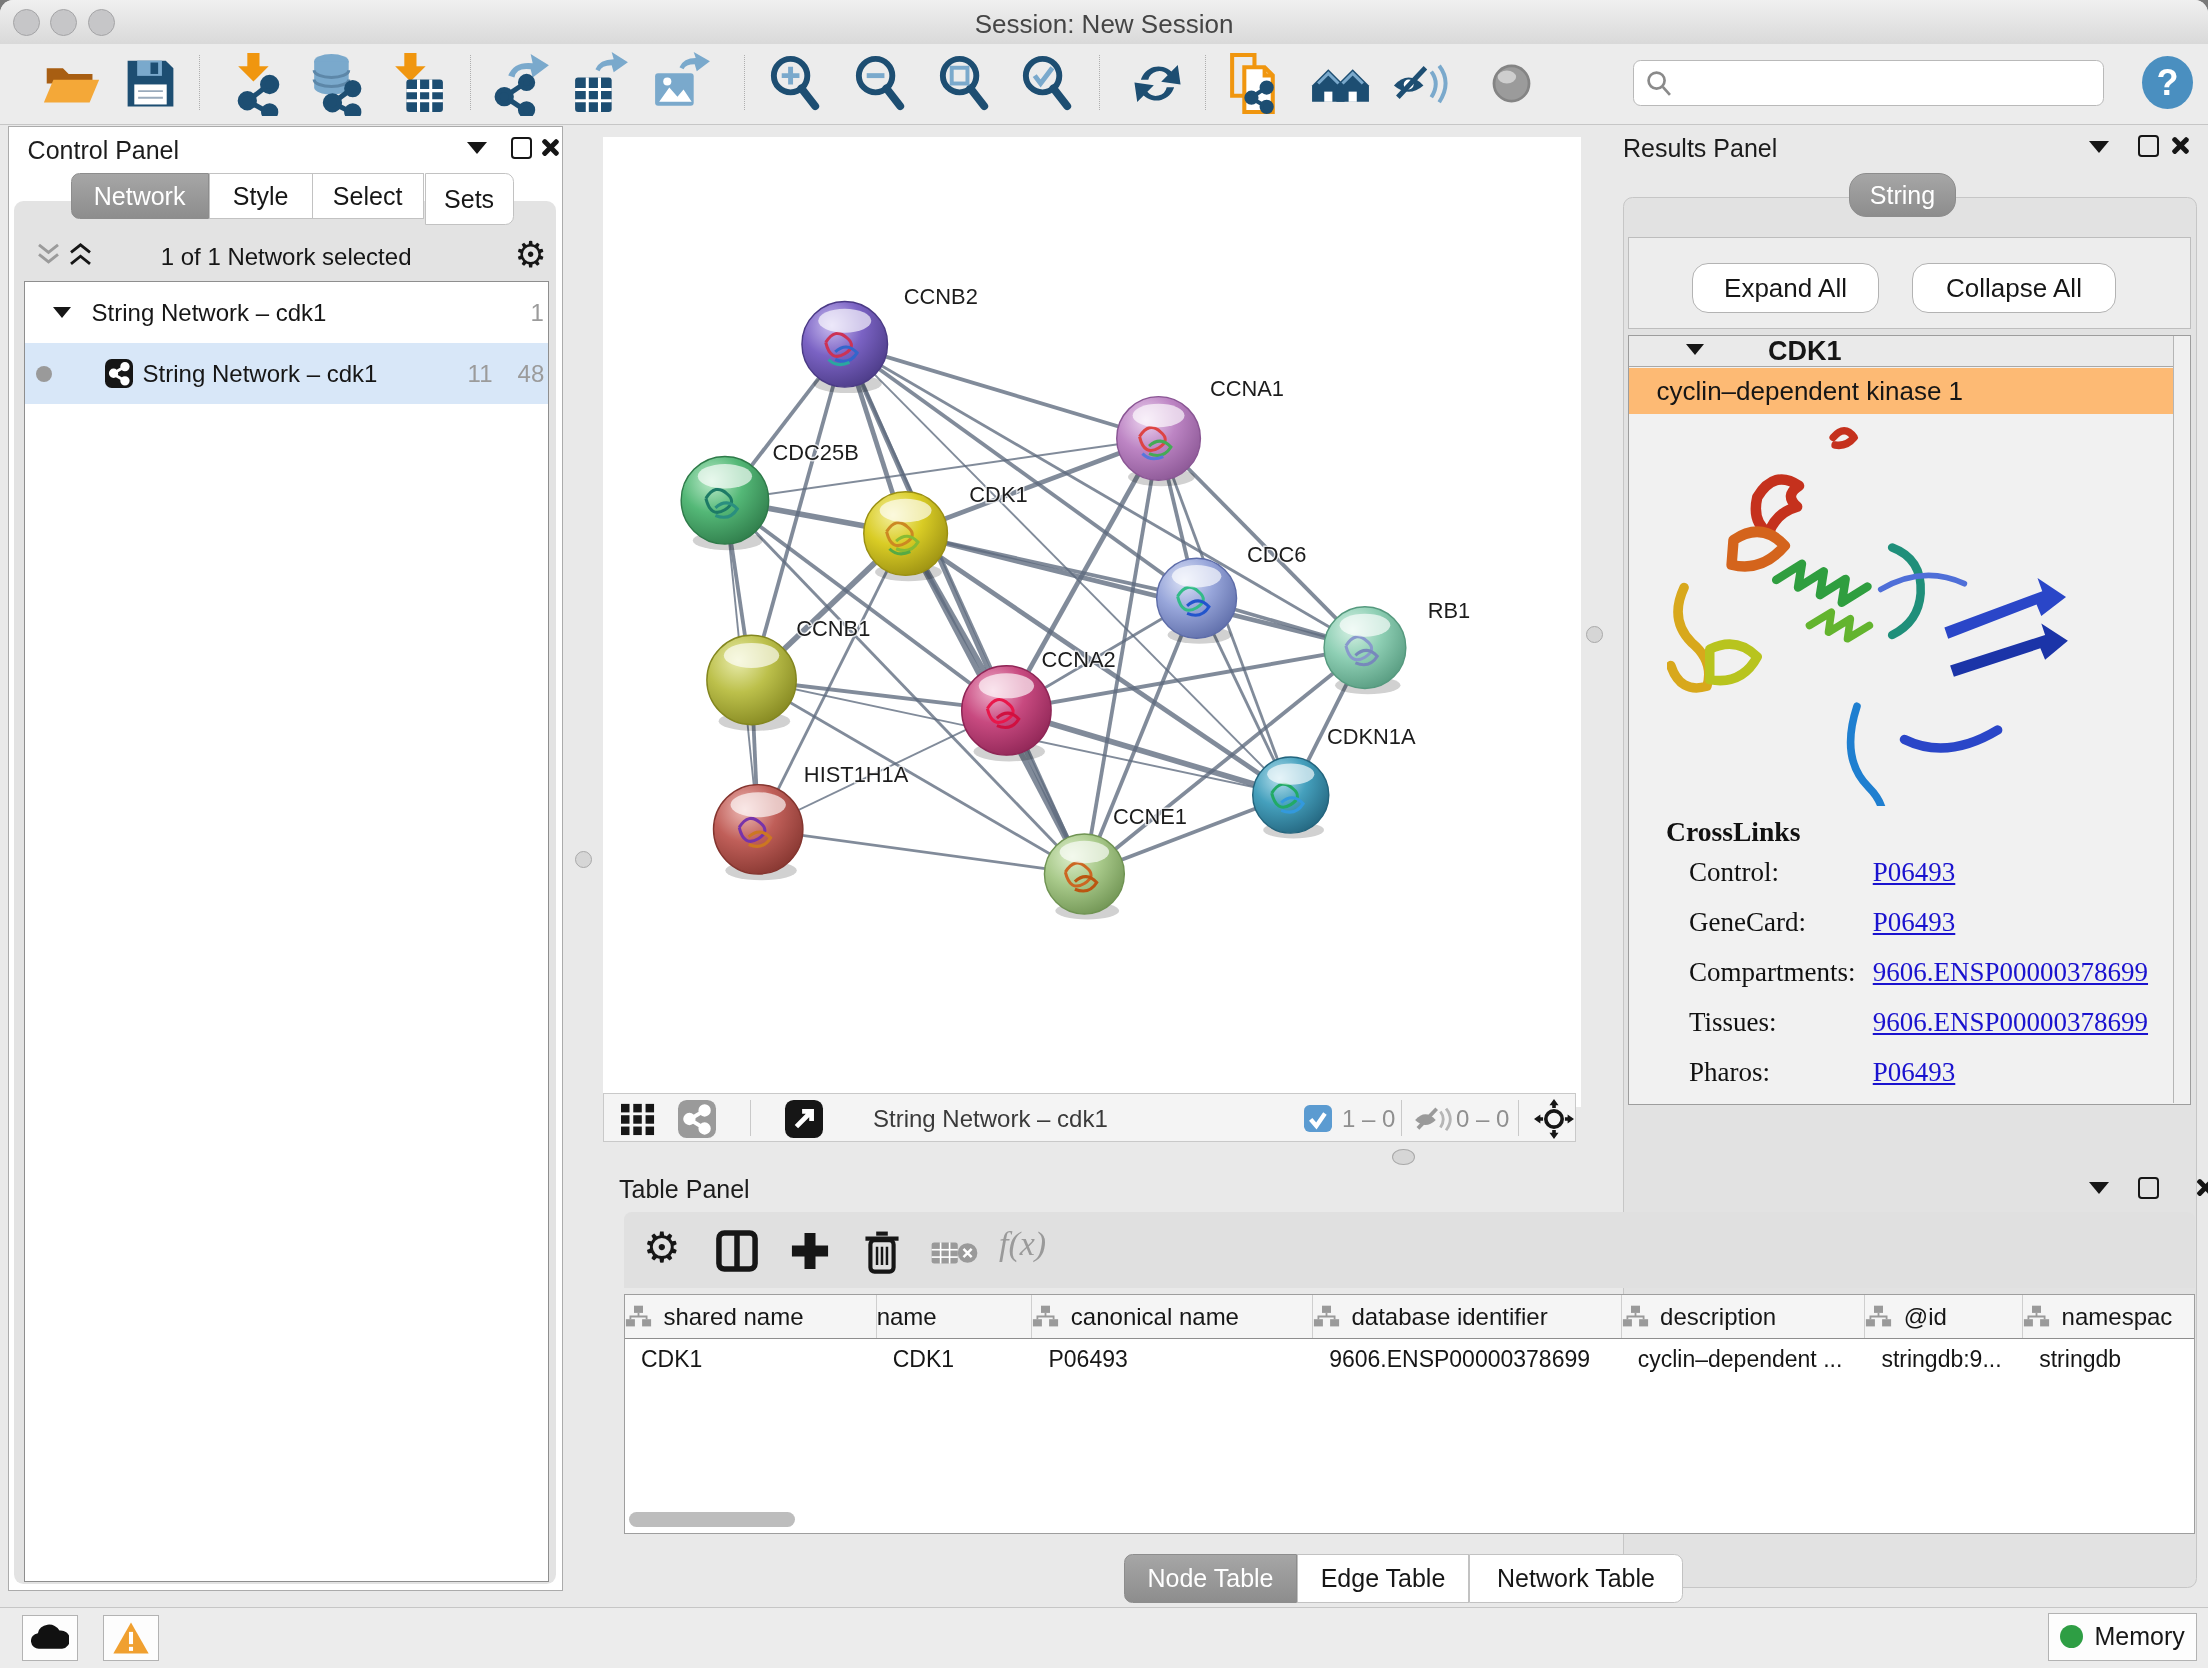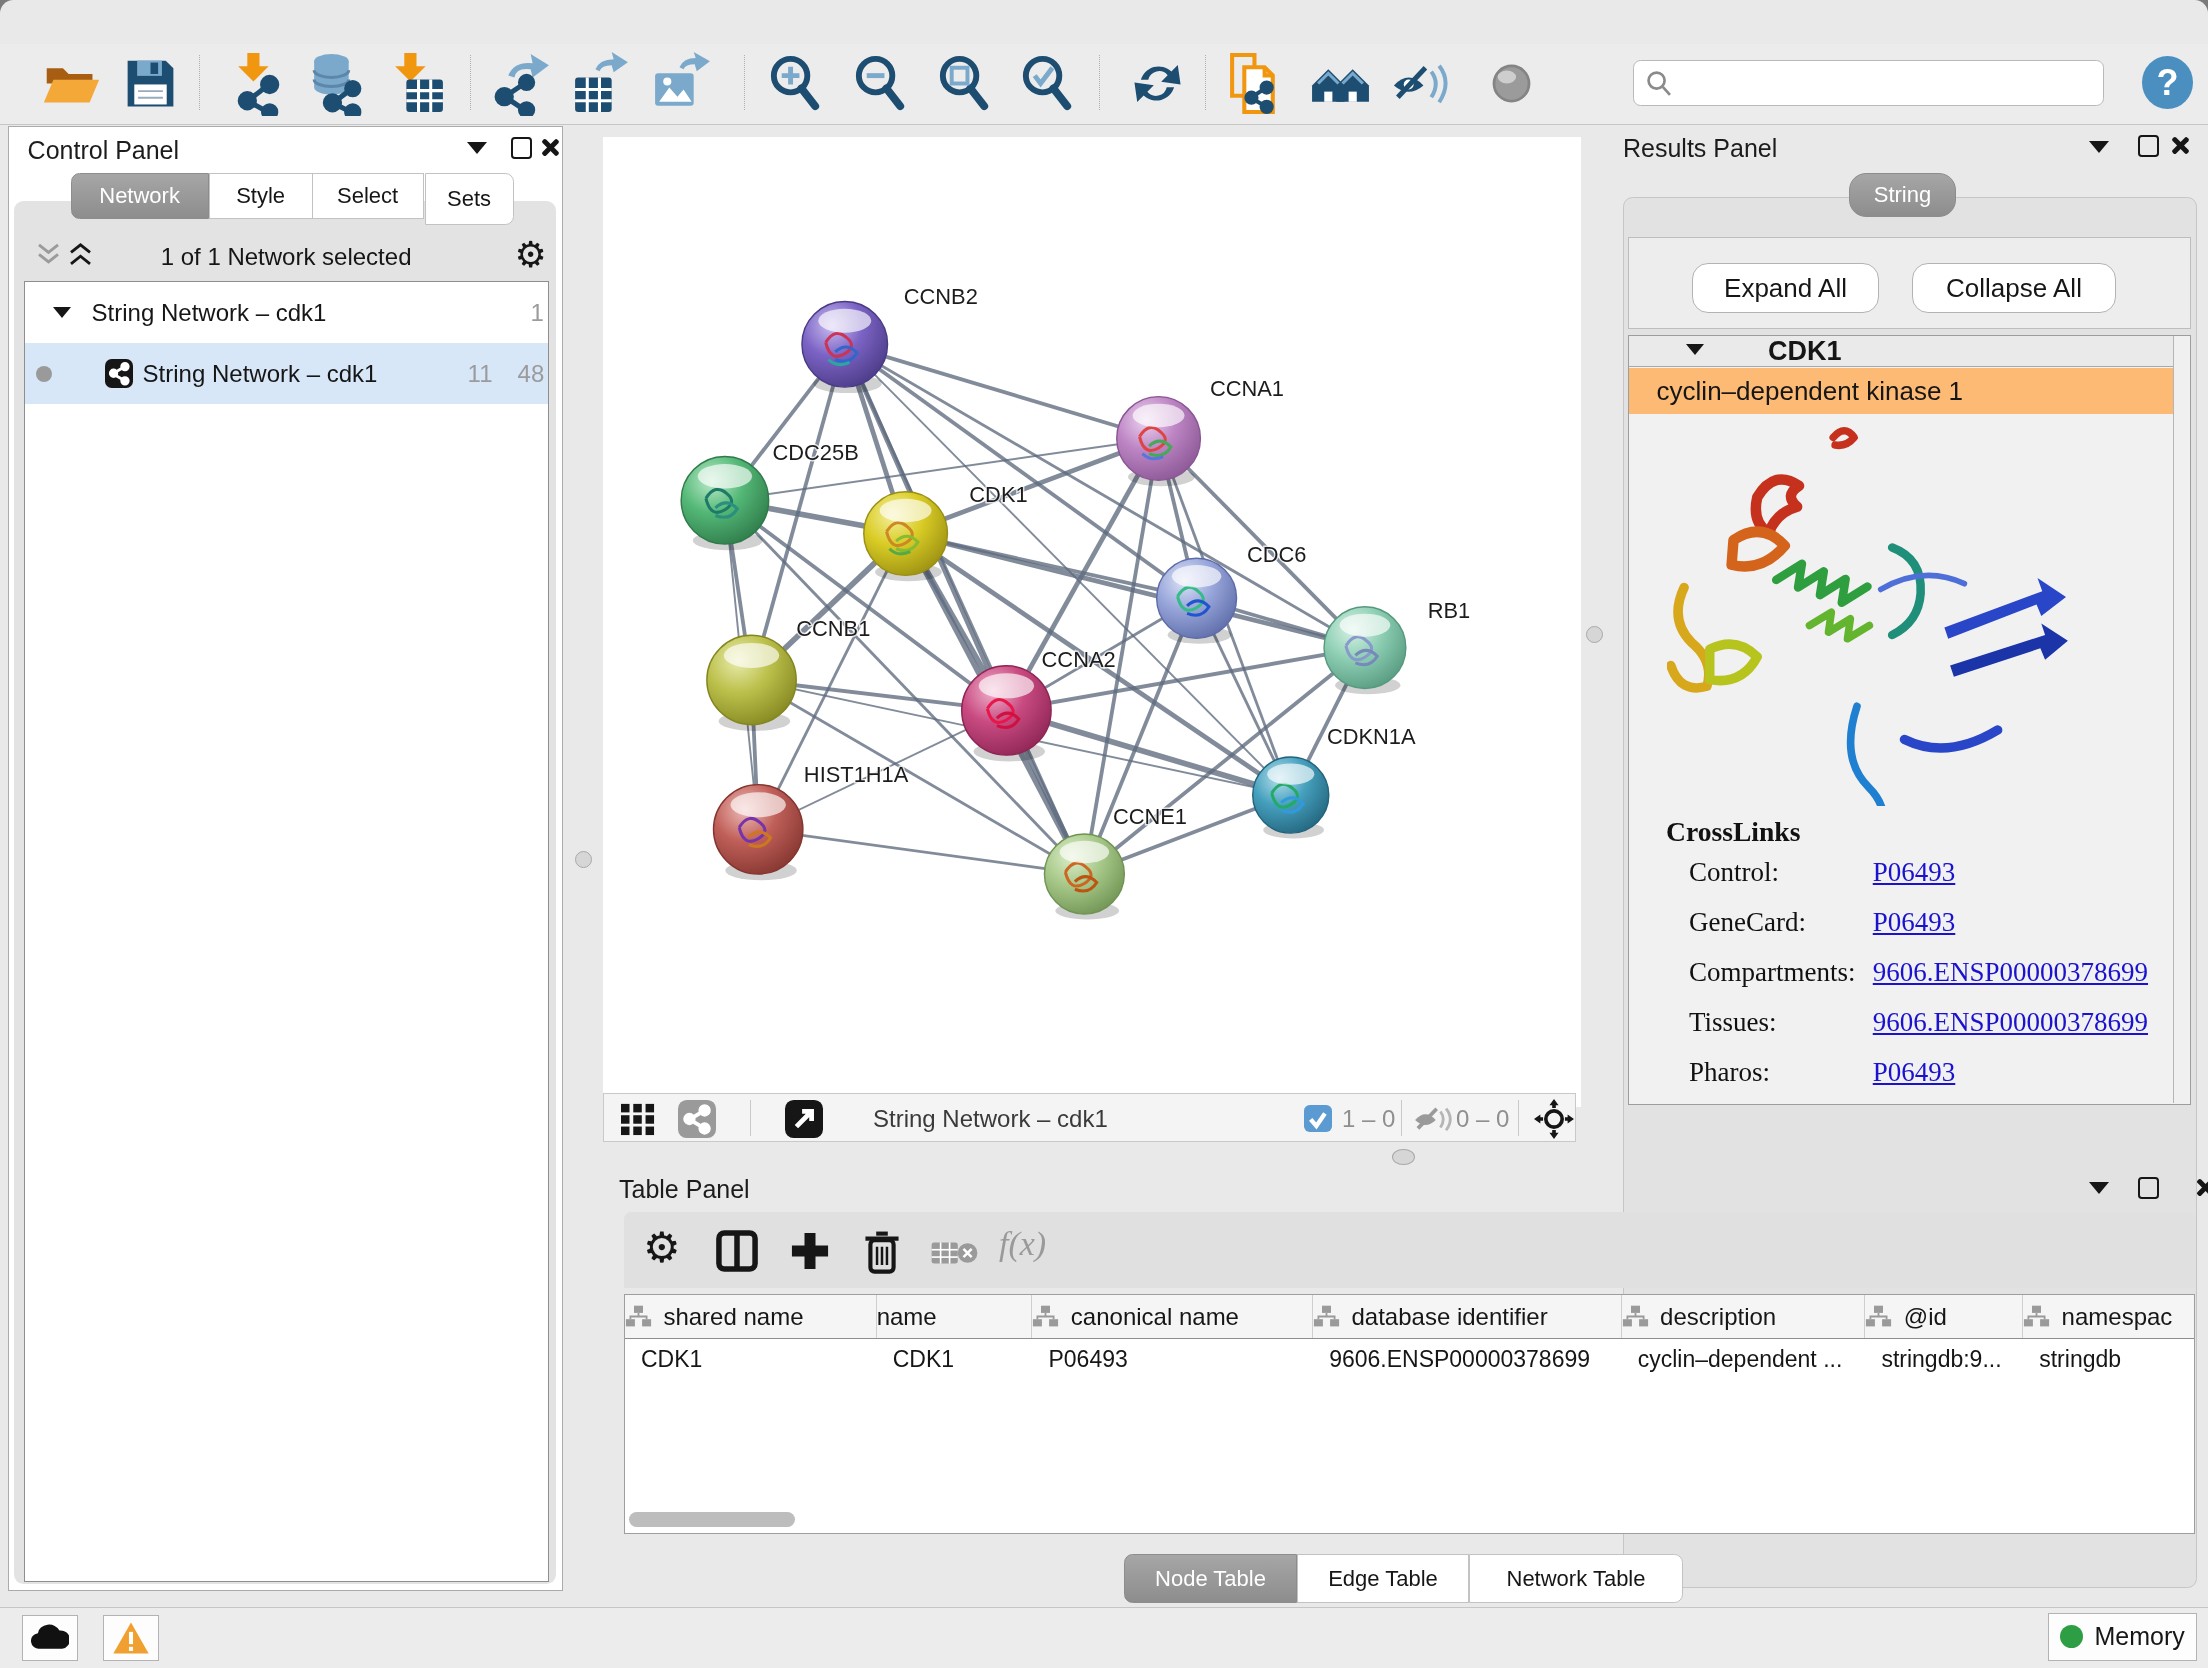--- a/index.html
+++ b/index.html
@@ -20,21 +20,21 @@
   #search-input{border:none;outline:none;font-size:23px;width:409px;background:transparent;}
   #help-btn{left:2142px;top:12.4px;width:51px;height:53px;background:#4a8fc0;border-radius:50%;
     color:#fff;font-size:36px;font-weight:bold;text-align:center;line-height:53px;}
   
   .panel-title{font-size:25px;color:#1c1c1c;}
   .tri-down{width:0;height:0;border-left:10.5px solid transparent;border-right:10.5px solid transparent;border-top:12.4px solid #161616;display:inline-block;}
   .float-box{width:17px;height:18px;border:2.9px solid #161616;border-radius:3.8px;display:inline-block;}
   .close-x{position:relative;width:21px;height:21px;display:inline-block;}
   .close-x:before,.close-x:after{content:"";position:absolute;left:8.6px;top:0;width:4.8px;height:21px;background:#161616;border-radius:1.9px;}
   .close-x:before{transform:rotate(45deg);} .close-x:after{transform:rotate(-45deg);}
-  .tab{box-sizing:border-box;border:1px solid #c2c2c2;background:#fff;color:#161616;font-size:22px;
+  .tab{box-sizing:border-box;border:1px solid #c2c2c2;background:#fff;color:#161616;font-size:25px;
        display:flex;align-items:center;justify-content:center;}
   .tab.active{background:linear-gradient(#a6a6a6,#8d8d8d);color:#fff;border-color:#8d8d8d;}
   
   #control-panel{left:7.6px;top:126px;width:555px;height:1465px;background:#fff;border:1px solid #ababab;box-sizing:border-box;}
   #cp-gray{left:5.7px;top:74px;width:542px;height:1383px;background:#e3e3e3;border-radius:9.5px;}
   #cp-tree{left:15px;top:154px;width:525px;height:1301px;background:#fff;border:1px solid #8e8e8e;box-sizing:border-box;}
   .tree-row{position:relative;width:100%;height:61px;display:flex;align-items:center;font-size:24px;color:#161616;}
   .tree-count{color:#9b9b9b;font-size:24px;position:absolute;}
   
   #net-canvas{left:603px;top:137px;width:978px;height:970px;background:#ffffff;}
@@ -71,20 +71,26 @@
   
   .knob{background:#d6d6d6;border:1px solid #a9a9a9;border-radius:50%;}
   .gear-glyph{font-family:"DejaVu Sans",sans-serif;}
 </style>
 </head>
 <body>
 
 <div id="app">
 
   
+  <div id="titlebar" class="abs">
+    <div class="traffic abs" style="left:13.3px"></div>
+    <div class="traffic abs" style="left:50px"></div>
+    <div class="traffic abs" style="left:88px"></div>
+    <div id="win-title" class="abs">Session: New Session</div>
+  </div>
 
   
   <div id="toolbar" class="abs">
     <div class="tbtn abs" style="left:31px">
       <svg width="61" height="61" viewBox="0 0 64 64">
         <path d="M6,16 h17 l6,6 h25 v10 H6z" fill="#a85e12"></path>
         <path d="M3,52 l10,-24 h48 l-10,24z" fill="#f4a838"></path>
         </svg>
     </div>
     <div class="tbtn abs" style="left:110px">

